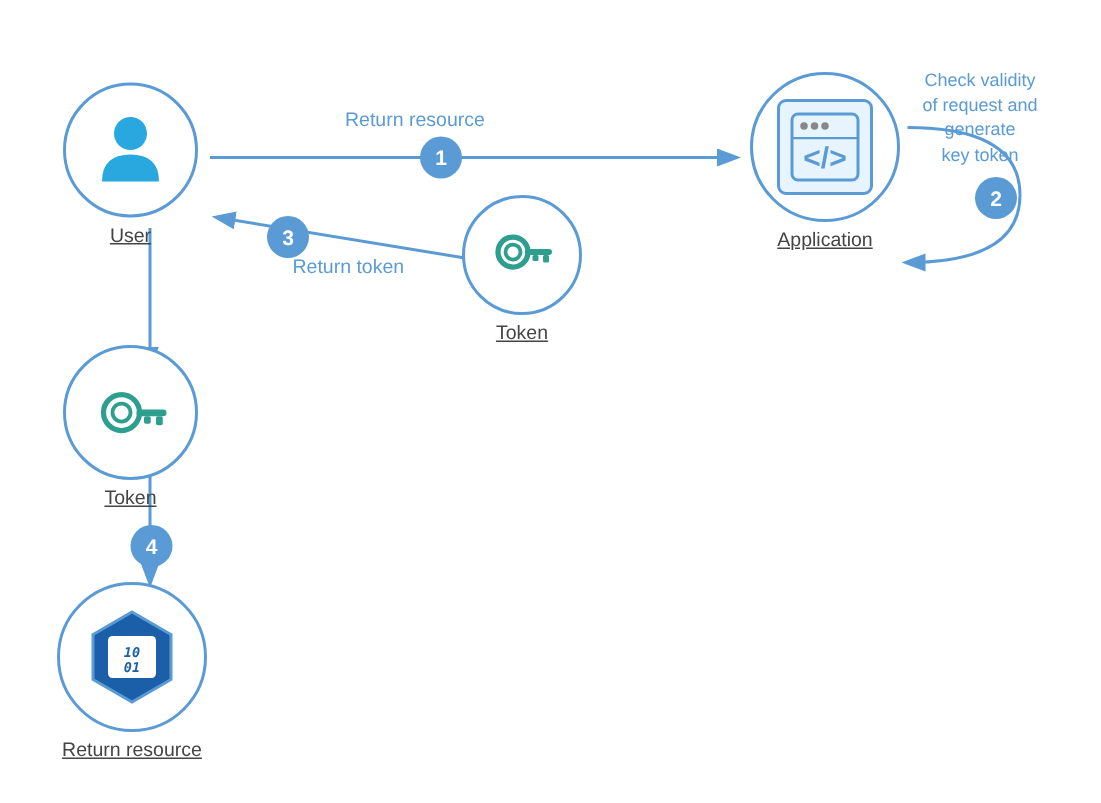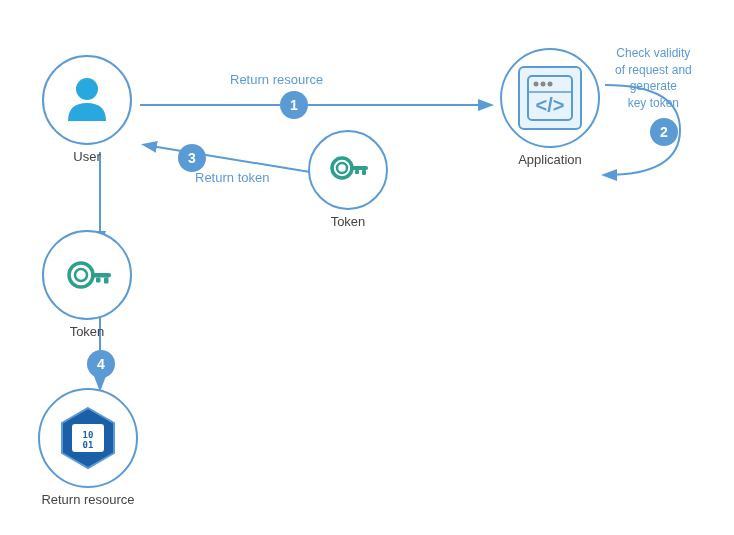--- a/index.html
+++ b/index.html
@@ -42,20 +42,21 @@
       display: flex;
       align-items: center;
       justify-content: center;
       position: absolute;
     }
     .node-label {
       font-size: 13px;
       color: #444;
       margin-top: 4px;
       text-align: center;
+      text-decoration: underline;
     }
     .arrow-label {
       position: absolute;
       font-size: 13px;
       color: #5b9bd5;
       font-weight: 400;
       text-align: center;
     }
     svg#arrows {
       position: absolute;
@@ -184,21 +185,21 @@
     </div>
     <span class="node-label">Token</span>
   </div>
 
   <div class="step-badge" style="left:87px; top:350px;">
     <span>4</span>
   </div>
 
 
   <div class="node" style="left:38px; top:388px;">
-    <div style="position:relative; width:100px; height:100px; display:flex; align-items:center; justify-content:flex-end;">
+    <div style="position:relative; width:100px; height:100px; display:flex; align-items:center; justify-content:flex-end;font-style:italic;">
       <div class="circle-outline" style="width:100px; height:100px;">
 
         <svg width="68" height="68" viewBox="0 0 68 68">
 
           <polygon points="34,4 60,19 60,49 34,64 8,49 8,19" fill="#1a5fa8" stroke="#5b9bd5" stroke-width="2"></polygon>
 
           <rect x="18" y="20" width="32" height="28" rx="3" fill="#fff"></rect>
 
           <text x="34" y="34" text-anchor="middle" font-size="9" font-weight="bold" fill="#1a5fa8" font-family="monospace">10</text>
           <text x="34" y="44" text-anchor="middle" font-size="9" font-weight="bold" fill="#1a5fa8" font-family="monospace">01</text>

